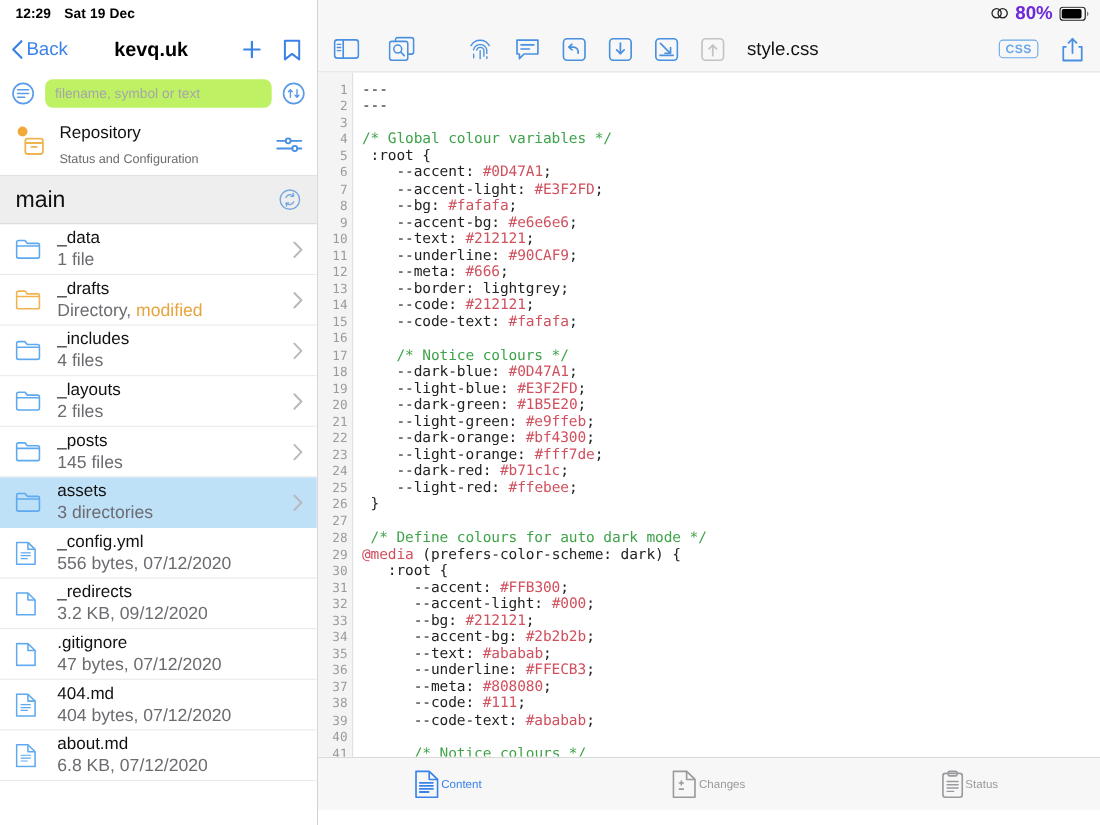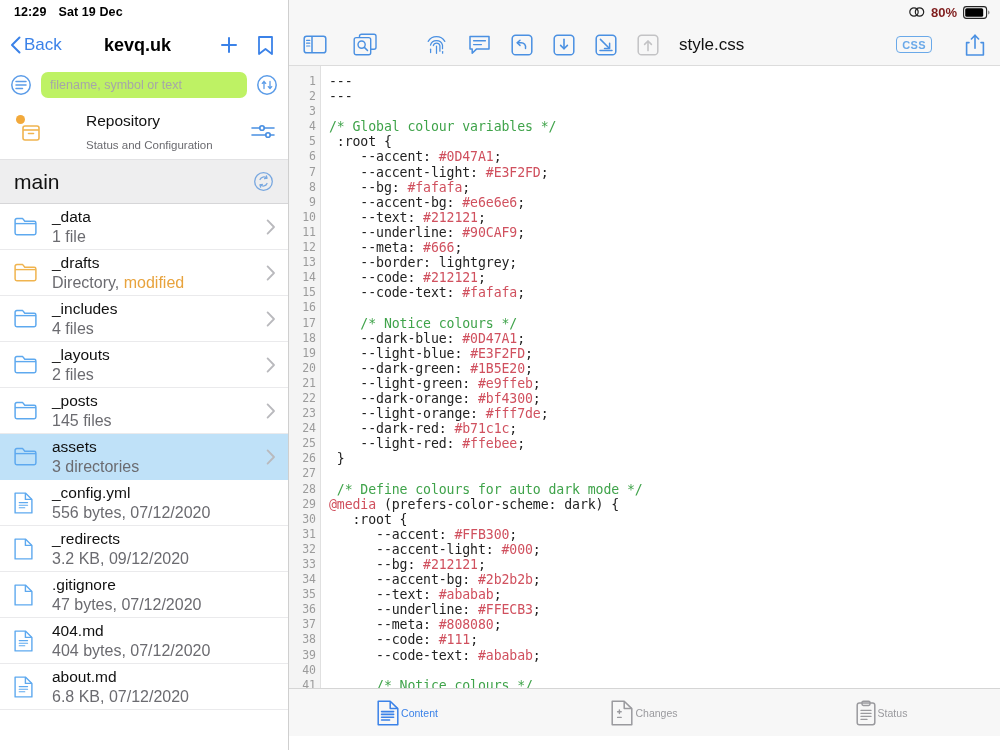--- a/index.html
+++ b/index.html
@@ -47,21 +47,21 @@
     display: flex; align-items: center; padding: 0 9px;
   }
   .search-field input {
     border: none; background: transparent; outline: none; width: 100%;
     font-size: 12.5px; color: #111; font-family: "Liberation Sans", sans-serif;
   }
   .search-field input::placeholder { color: #a6a6a8; }
 
   .repo-row {
     height: 56px; display: flex; align-items: center; padding: 0 12px 0 14px;
-    background: #fff; border-bottom: 1px solid #e2e2e4; position: relative; gap: 32px;
+    background: #fff; border-bottom: 1px solid #e2e2e4; position: relative;
   }
   .repo-icon-wrap { position: relative; width: 34px; height: 34px; display:flex; align-items:center; justify-content:center;}
   .repo-dot {
     position: absolute; left: 2px; top: 0px; width: 9px; height: 9px;
     border-radius: 50%; background: #f2a93b;
   }
   .repo-text { flex: 1; padding-left: 6px; }
   .repo-title { font-size: 15.5px; color: #111; line-height: 18px; }
   .repo-sub { font-size: 11.5px; color: #6b6b70; margin-top: 9px; }
 
@@ -88,21 +88,21 @@
   #editor-pane { width: 711px; height: 736px; display: flex; flex-direction: column; background: #fff; }
   .ed-toolbar {
     height: 66px; background: #f7f7f7; display: flex; align-items: center;
     padding: 24px 14px 0 14px; border-bottom: 1px solid #dcdcdc;
   }
   .tb-icon { color: #4a90e2; display: flex; align-items: center; cursor: pointer; }
   .tb-icon.disabled { color: #c3c3c5; }
   .tb-group-left { display: flex; align-items: center; gap: 26px; }
   .tb-group-mid { display: flex; align-items: center; gap: 20px; margin-left: 47px; }
   .tb-filename { font-size: 17px; color: #111; margin-left: 20px; flex: 1; }
-  .tb-group-right { display: flex; align-items: center; gap: 32px; }
+  .tb-group-right { display: flex; align-items: center; gap: 20px; }
   .css-badge {
     border: 1px solid #6aa9e9; border-radius: 4px; color: #6aa9e9;
     font-size: 11px; padding: 2px 5px 1px 5px; font-weight: 600; letter-spacing: .4px;
   }
 
   #code-area { flex: 1; display: flex; overflow: hidden; background: #fff; position: relative; }
   .gutter {
     width: 32px; background: #f4f4f4; border-right: 1px solid #e0e0e0;
     padding-top: 8px; text-align: right; flex-shrink: 0;
   }
@@ -544,20 +544,20 @@
           <span class="tab-label">Status</span>
         </div>
       </div>
   </div>
 
   <div style="position:absolute;right:10px;top:0;height:24px;display:flex;align-items:center;gap:6px;">
     <svg width="16" height="12" viewBox="0 0 16 12">
       <ellipse cx="5" cy="6" rx="4.2" ry="4.2" fill="none" stroke="#222" stroke-width="1.2"></ellipse>
       <ellipse cx="10.5" cy="6" rx="4.2" ry="4.2" fill="none" stroke="#222" stroke-width="1.2"></ellipse>
     </svg>
-    <span style="font-size:13px;font-weight:600;color:#7f1d1d;">80%</span>
+    <span style="font-size:17px;font-weight:600;color:#6d28d9;">80%</span>
     <svg width="27" height="13" viewBox="0 0 27 13">
       <rect x="0.6" y="0.6" width="23" height="11.8" rx="2.8" fill="none" stroke="#222" stroke-width="1.1"></rect>
       <rect x="2.2" y="2.2" width="18" height="8.6" rx="1.6" fill="#000"></rect>
       <path d="M25.2 4.4v4.2c.9-.4 1.3-1.1 1.3-2.1s-.4-1.7-1.3-2.1z" fill="#777"></path>
     </svg>
   </div>
 </div>
 
 </body></html>

